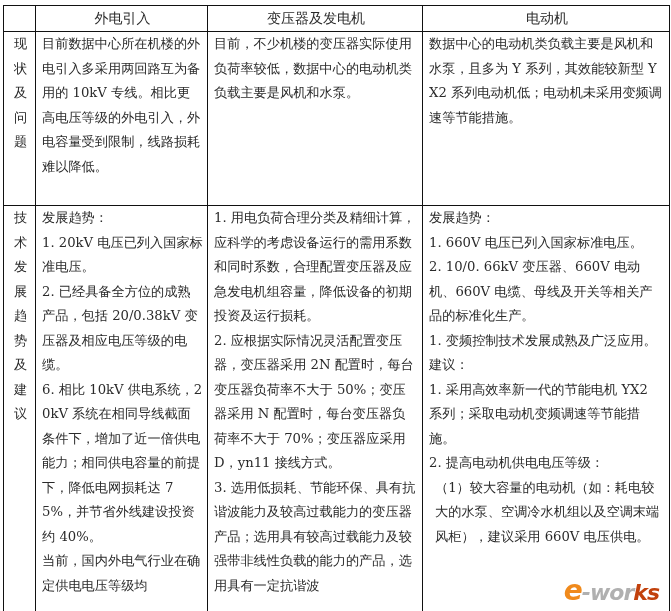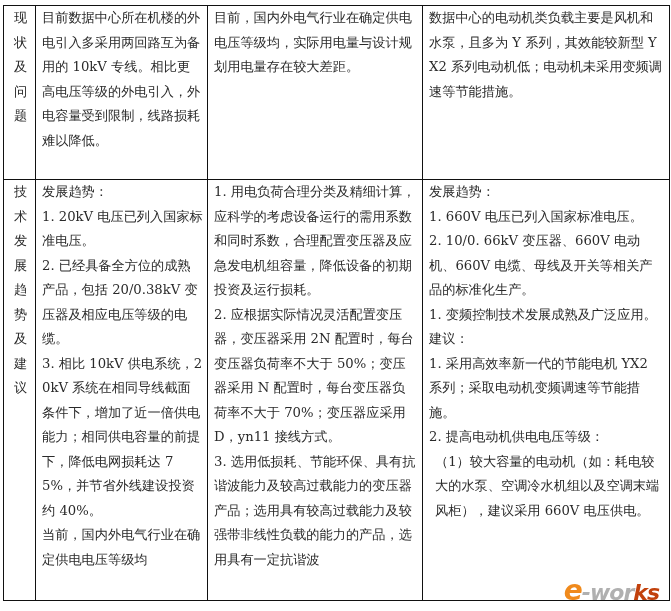--- a/index.html
+++ b/index.html
@@ -43,33 +43,39 @@
 <body>
 
 <table class="doc">
   <colgroup>
       <col class="c0">
       <col class="c1">
       <col class="c2">
       <col class="c3">
     </colgroup>
   <tbody>
+      <tr class="head">
+    <td></td>
+    <td>外电引入</td>
+    <td>变压器及发电机</td>
+    <td>电动机</td>
+  </tr>
   <tr class="r1">
     <td class="side">
       <span class="line">现</span>
       <span class="line">状</span>
       <span class="line">及</span>
       <span class="line">问</span>
       <span class="line">题</span>
     </td>
     <td>
       <span class="line">目前数据中心所在机楼的外电引入多采用两回路互为备用的 10kV 专线。相比更高电压等级的外电引入，外电容量受到限制，线路损耗难以降低。</span>
     </td>
     <td class="mid">
-      <span class="line">目前，国内外电气行业在确定供电电压等级均，实际用电量与设计规划用电量存在较大差距。</span>
+      <span class="line">目前，不少机楼的变压器实际使用负荷率较低，数据中心的电动机类负载主要是风机和水泵。</span>
     </td>
     <td class="mid">
       <span class="line">数据中心的电动机类负载主要是风机和水泵，且多为 Y 系列，其效能较新型 YX2 系列电动机低；电动机未采用变频调速等节能措施。</span>
     </td>
   </tr>
   <tr class="r2">
     <td class="side">
       <span class="line">技</span>
       <span class="line">术</span>
       <span class="line">发</span>
@@ -77,21 +83,21 @@
       <span class="line">趋</span>
       <span class="line">势</span>
       <span class="line">及</span>
       <span class="line">建</span>
       <span class="line">议</span>
     </td>
     <td>
       <span class="line">发展趋势：</span>
       <span class="line">1. 20kV 电压已列入国家标准电压。</span>
       <span class="line">2. 已经具备全方位的成熟产品，包括 20/0.38kV 变压器及相应电压等级的电缆。</span>
-      <span class="line">3. 相比 10kV 供电系统，20kV 系统在相同导线截面条件下，增加了近一倍供电能力；相同供电容量的前提下，降低电网损耗达 75%，并节省外线建设投资约 40%。</span>
+      <span class="line">6. 相比 10kV 供电系统，20kV 系统在相同导线截面条件下，增加了近一倍供电能力；相同供电容量的前提下，降低电网损耗达 75%，并节省外线建设投资约 40%。</span>
       <span class="line">当前，国内外电气行业在确定供电电压等级均</span>
     </td>
     <td>
       <span class="line">1. 用电负荷合理分类及精细计算，应科学的考虑设备运行的需用系数和同时系数，合理配置变压器及应急发电机组容量，降低设备的初期投资及运行损耗。</span>
       <span class="line">2. 应根据实际情况灵活配置变压器，变压器采用 2N 配置时，每台变压器负荷率不大于 50%；变压器采用 N 配置时，每台变压器负荷率不大于 70%；变压器应采用 D，yn11 接线方式。</span>
       <span class="line">3. 选用低损耗、节能环保、具有抗谐波能力及较高过载能力的变压器产品；选用具有较高过载能力及较强带非线性负载的能力的产品，选用具有一定抗谐波</span>
     </td>
     <td>
       <span class="line">发展趋势：</span>
       <span class="line">1. 660V 电压已列入国家标准电压。</span>

